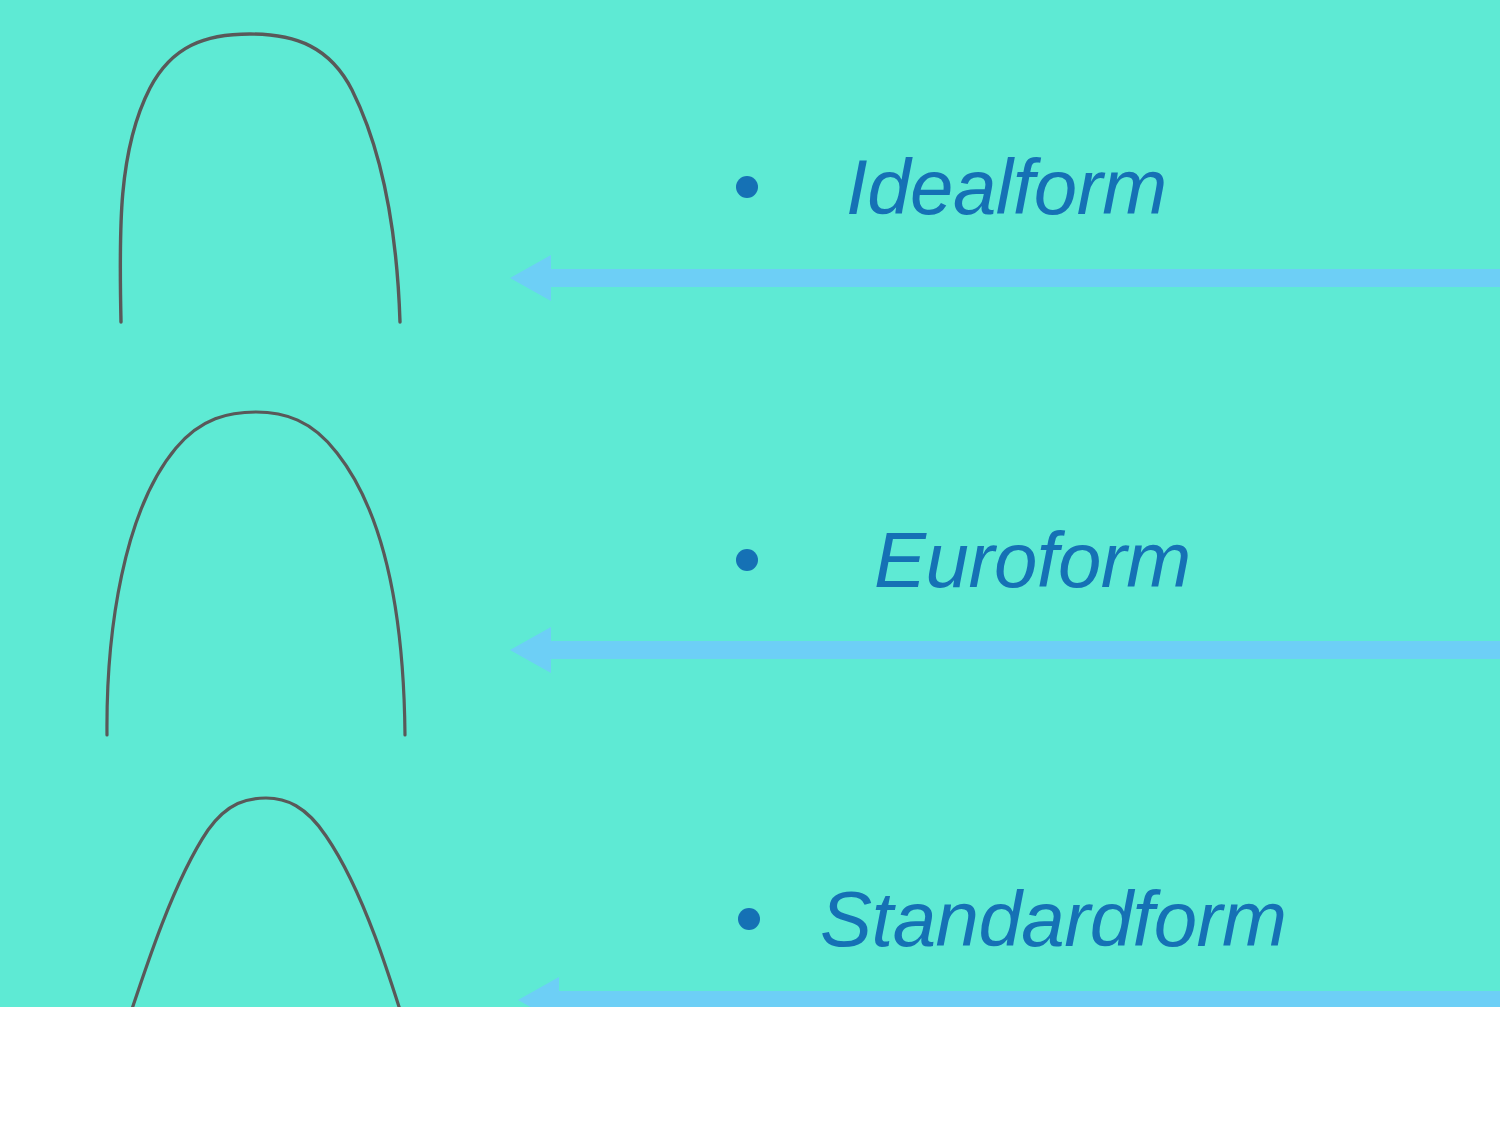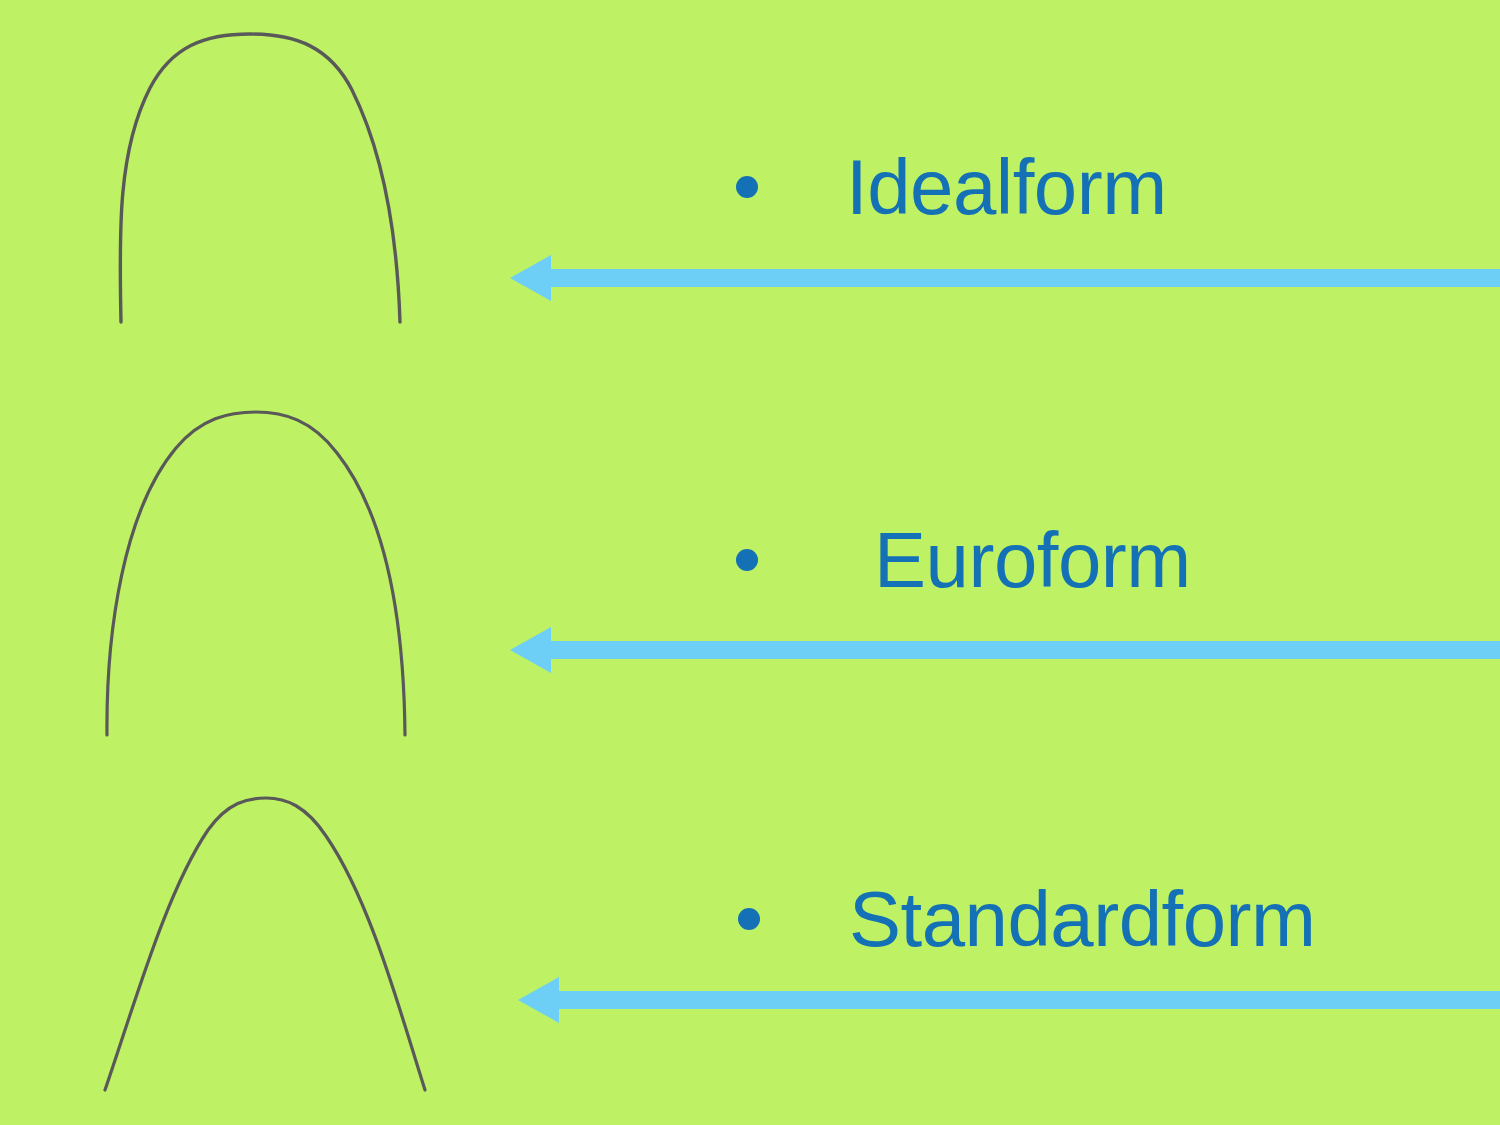--- a/index.html
+++ b/index.html
@@ -6,23 +6,24 @@
     margin: 0;
     padding: 0;
     background: #ffffff;
   }
   body {
     font-family: "Liberation Sans", sans-serif;
   }
   #slide {
     position: relative;
     width: 1500px;
-    height: 1125px;
-    background: #bef264;
+    height: 1007px;
+    background: #5eead4;
     overflow: hidden;
+    font-style: italic;
   }
 
   
   .arch-figure {
     position: absolute;
     left: 0;
     width: 500px;
   }
   .arch-figure svg {
     display: block;
@@ -78,21 +79,21 @@
     letter-spacing: -0.5px;
   }
 
   #label-1 { left: 736px; top: 148px; }
   #label-1 .bullet-label { margin-left: 88px; }
 
   #label-2 { left: 736px; top: 521px; }
   #label-2 .bullet-label { margin-left: 116px; }
 
   #label-3 { left: 738px; top: 880px; }
-  #label-3 .bullet-label { margin-left: 89px; }
+  #label-3 .bullet-label { margin-left: 60px; }
 </style>
 </head>
 <body>
 
 <div id="slide">
 
   <div class="arch-figure" id="arch-1">
     <svg viewBox="0 0 500 360" preserveAspectRatio="none" aria-hidden="true">
       <path class="arch-wire" stroke-width="3.4" d="M 121 322
                C 119 230, 118 150, 150 88

